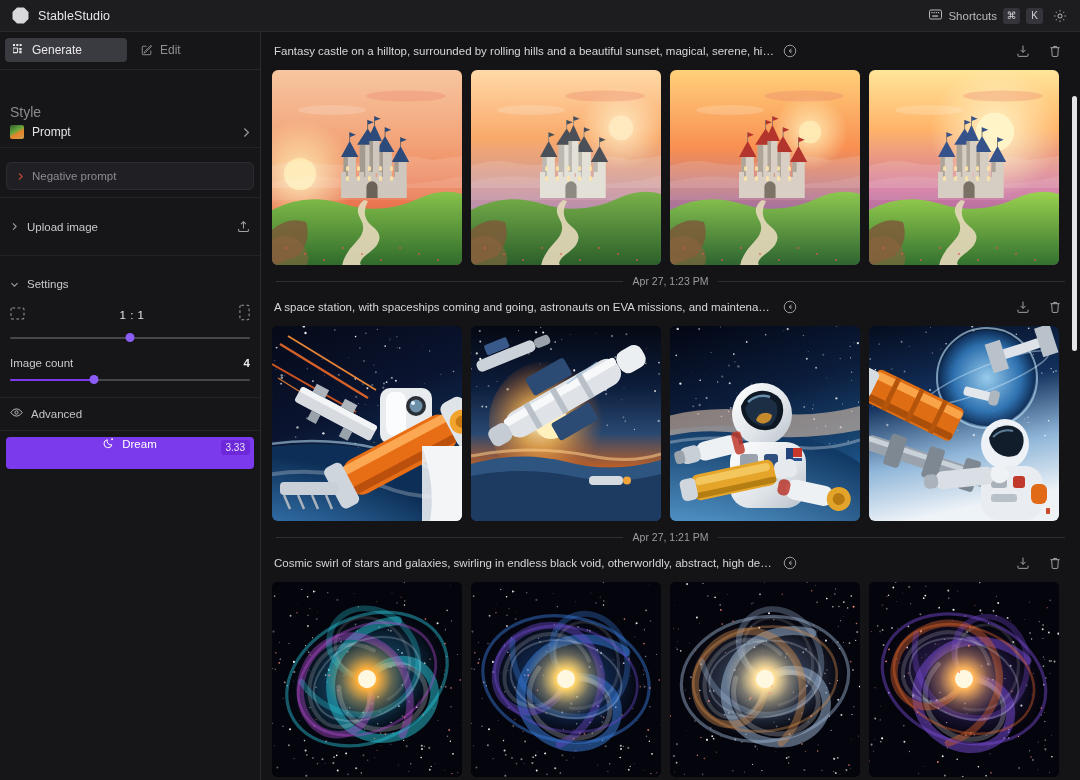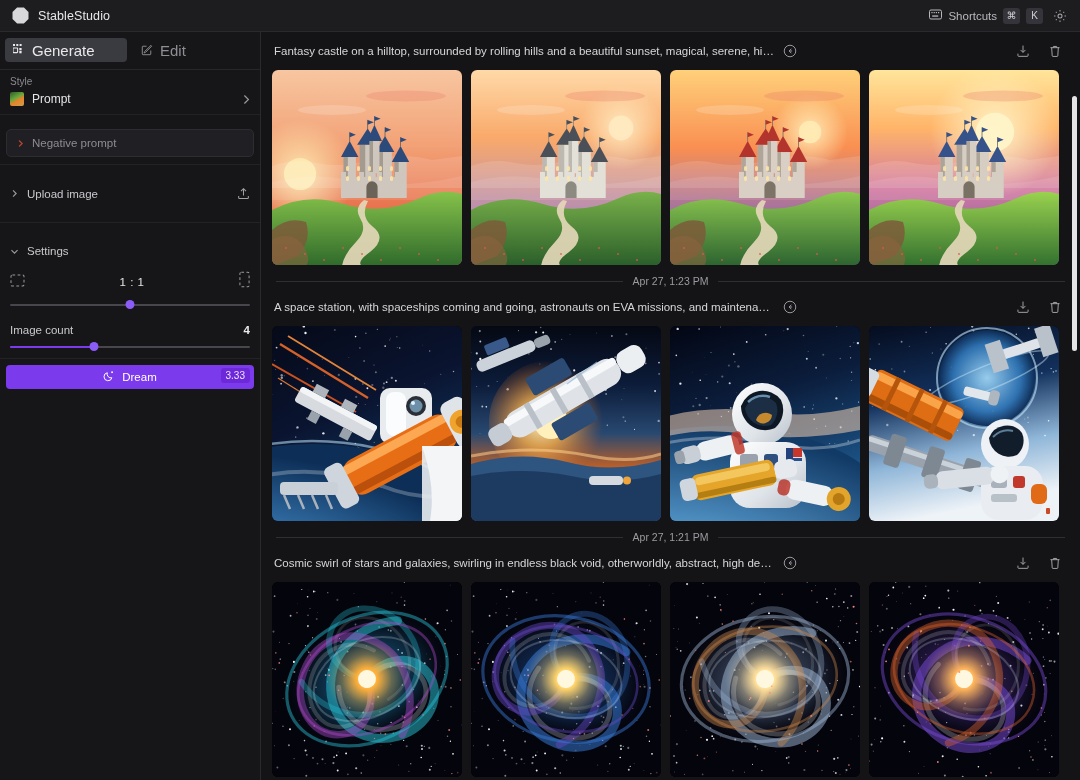--- a/index.html
+++ b/index.html
@@ -64,30 +64,31 @@
     overflow: hidden;
   }
   .tabs {
     display: flex; gap: 6px; padding: 6px 5px 7px 5px;
     border-bottom: 1px solid #27272b;
   }
   .tab {
     flex: 1; height: 24px; border-radius: 4px;
     display: flex; align-items: center; gap: 7px;
     padding-left: 8px;
-    font-size: 15px; color: #8e8e94; cursor: pointer;
+    font-size: 12px; color: #8e8e94; cursor: pointer;
     background: transparent;
   }
   .tab.active { background: #3a3a41; color: #e9e9ec; }
   .tab svg { display:block; flex: 0 0 auto; }
 
   .section { border-bottom: 1px solid #232326; }
   .sec-label {
-    font-size: 10px; color: #8a8a90;
+    font-size: 14px; color: #8a8a90;
     padding: 6px 10px 1px 10px;
+    margin-top: 28px;
   }
   .style-row {
     display: flex; align-items: center; gap: 8px;
     padding: 4px 9px 8px 10px; cursor: pointer;
   }
   .style-thumb {
     width: 14px; height: 14px; border-radius: 2px;
     background: linear-gradient(150deg, #2f5b2a 0%, #69a83e 42%, #e8832a 60%, #caa04a 100%);
     flex: 0 0 auto;
   }
@@ -154,23 +155,23 @@
 
   .advanced {
     display: flex; align-items: center; gap: 8px;
     padding: 9px 10px 10px 10px;
     font-size: 11.5px; color: #c2c2c7; cursor: pointer;
     border-top: 1px solid #232326; margin-top: 6px;
   }
 
   .dream-wrap { padding: 6px 6px 8px 6px; border-top: 1px solid #232326; }
   .dream-btn {
-    height: 24px; border-radius: 4px;
+    height: 32px; border-radius: 4px;
     background: #7c3aed;
-    display: flex; align-items: center; justify-content: center;
+    display: flex; align-items: flex-start; justify-content: center;
     position: relative; cursor: pointer;
   }
   .dream-label {
     display: flex; align-items: center; gap: 7px;
     font-size: 11.5px; color: #fff;
   }
   .dream-cost {
     position: absolute; right: 4px; top: 3px;
     background: #6d28d9; color: #ece6fb;
     border-radius: 3px; font-size: 10px;
@@ -362,20 +363,29 @@
           <span class="count-label">Image count</span>
           <span class="count-val">4</span>
         </div>
         <div class="slider">
           <div class="track"></div>
           <div class="fill" id="ic-fill" style="width: 35%;"></div>
           <div class="knob" id="ic-knob" style="left: 35%;"></div>
         </div>
       </div>
 
+      <div class="advanced">
+        <span>
+          <svg width="13" height="11" viewBox="0 0 14 11" fill="none" stroke="currentColor" stroke-width="1.05">
+            <path d="M1 5.5S3.2 1.6 7 1.6s6 3.9 6 3.9-2.2 3.9-6 3.9S1 5.5 1 5.5z"></path>
+              <circle cx="7" cy="5.5" r="1.7"></circle>
+          </svg>
+        </span>
+        <span>Advanced</span>
+      </div>
 
       <div class="dream-wrap">
         <div class="dream-btn" style="background: rgb(124, 58, 237);">
           <span class="dream-label">
             <span>
               <svg width="12" height="12" viewBox="0 0 14 14" fill="none" stroke="currentColor" stroke-width="1.15">
                 <path d="M10.4 9.1A4.6 4.6 0 0 1 5 3.2a4.7 4.7 0 1 0 5.4 5.9z"></path>
                 <path d="M10.6 1.6v2M9.6 2.6h2"></path>
               </svg>
             </span>

